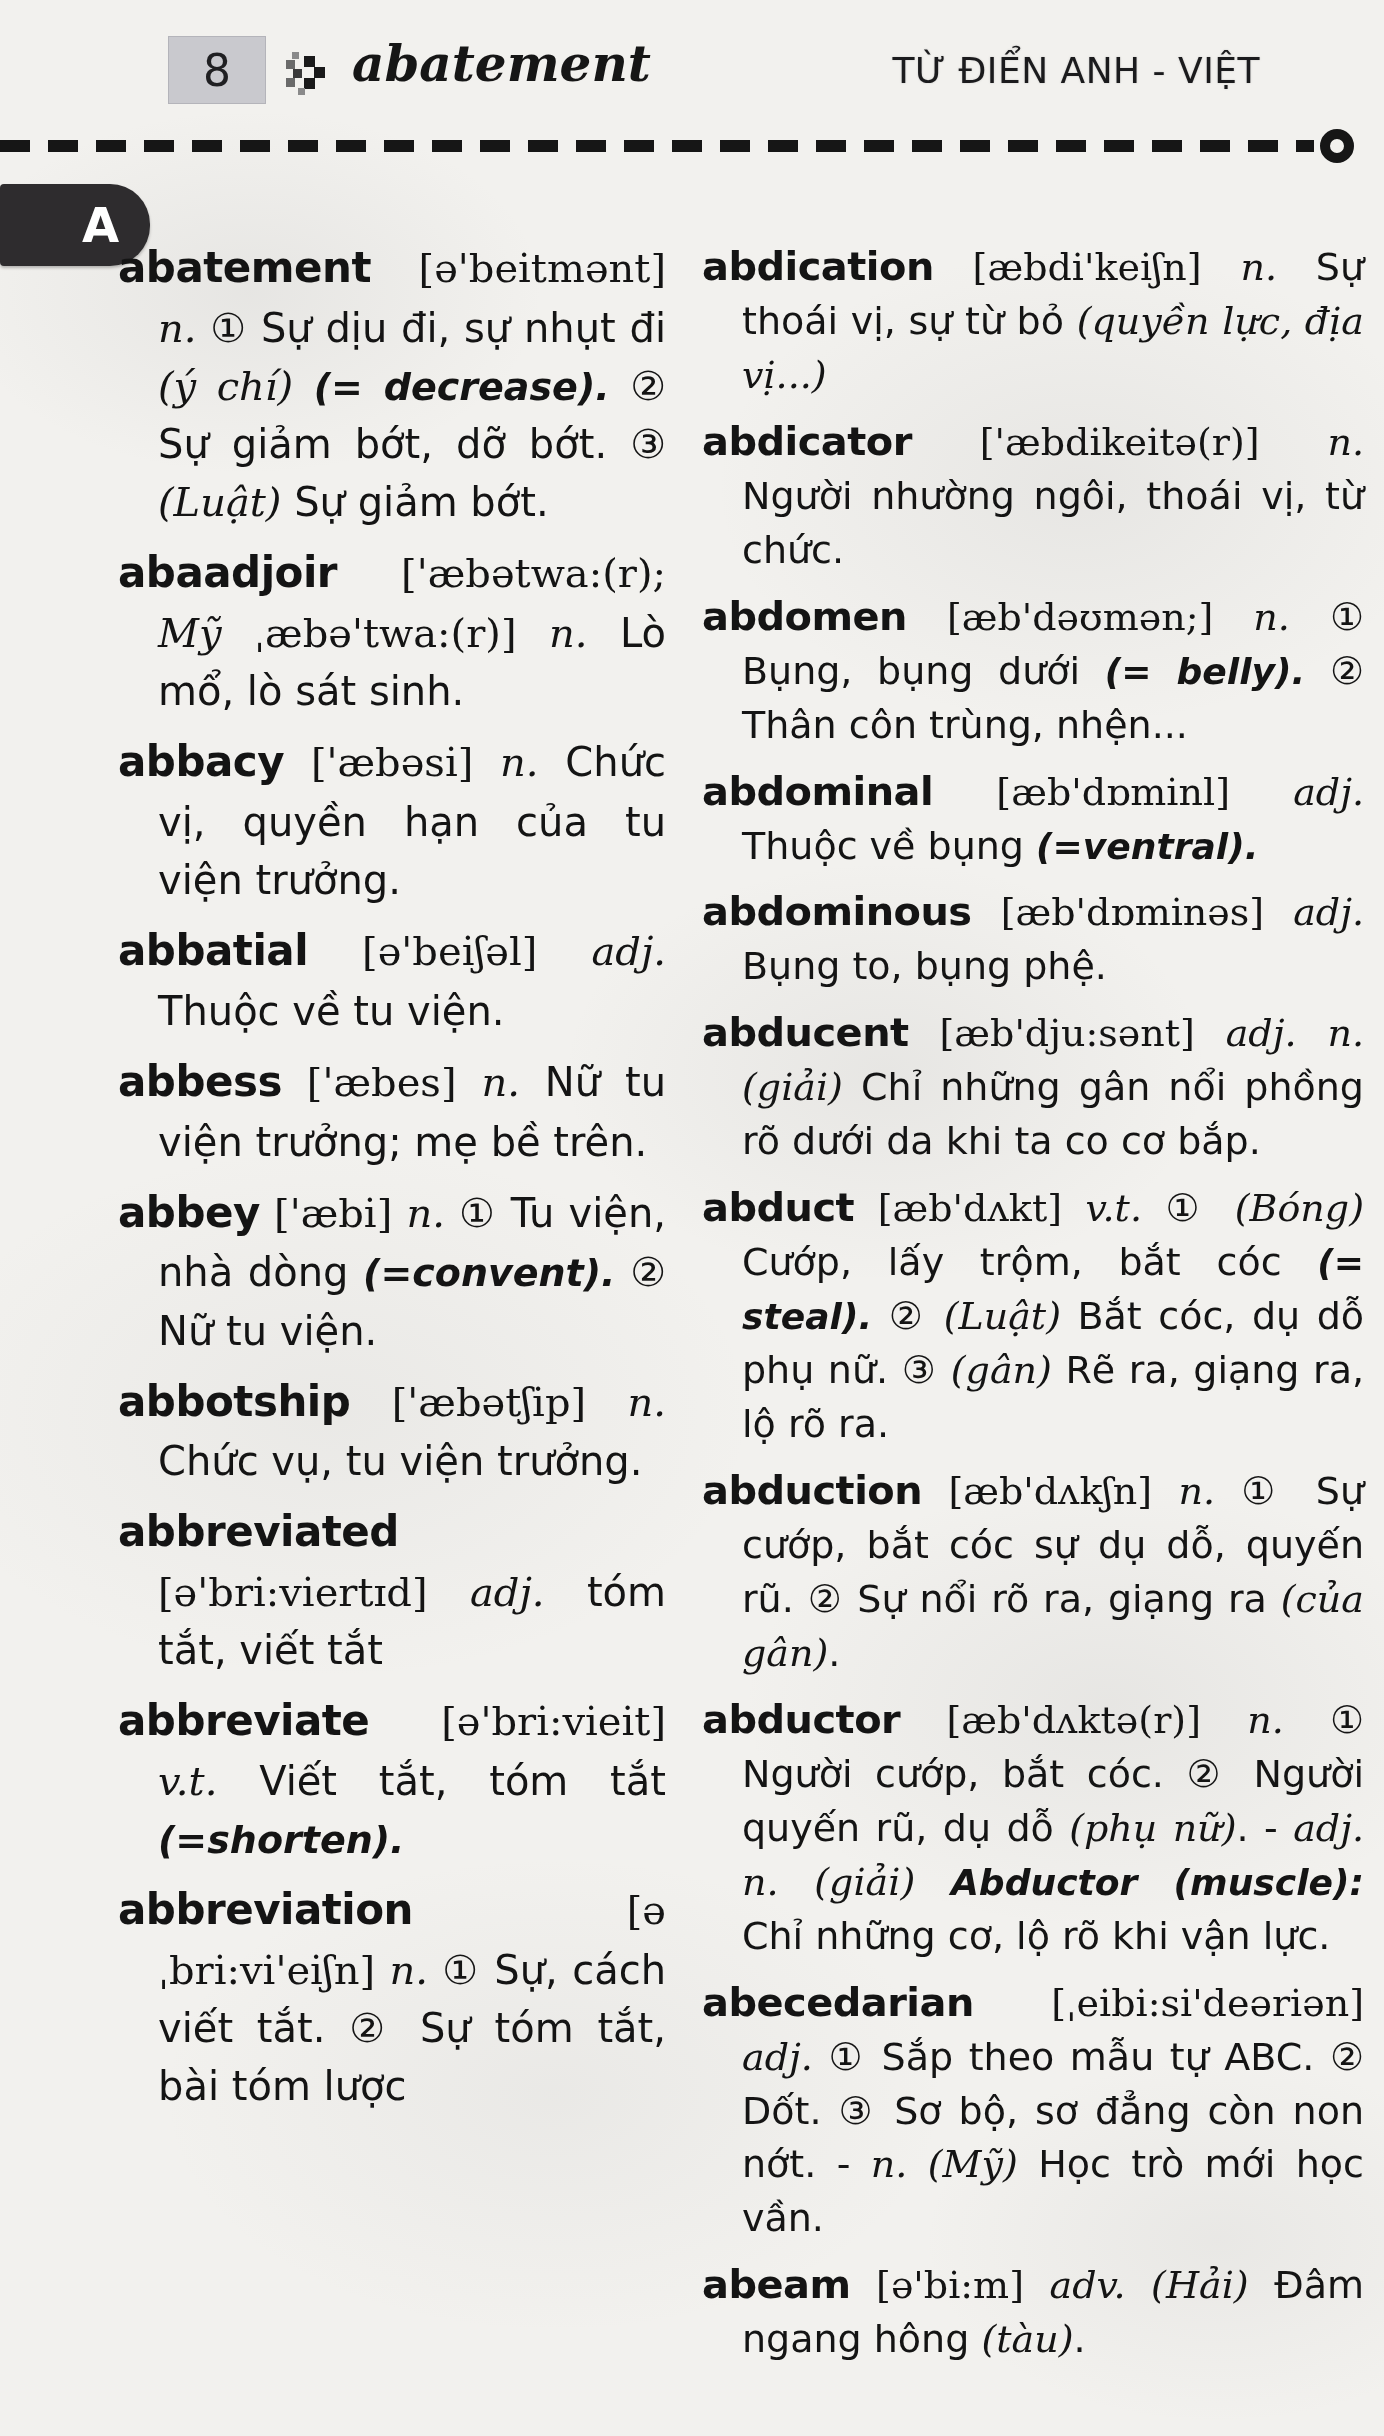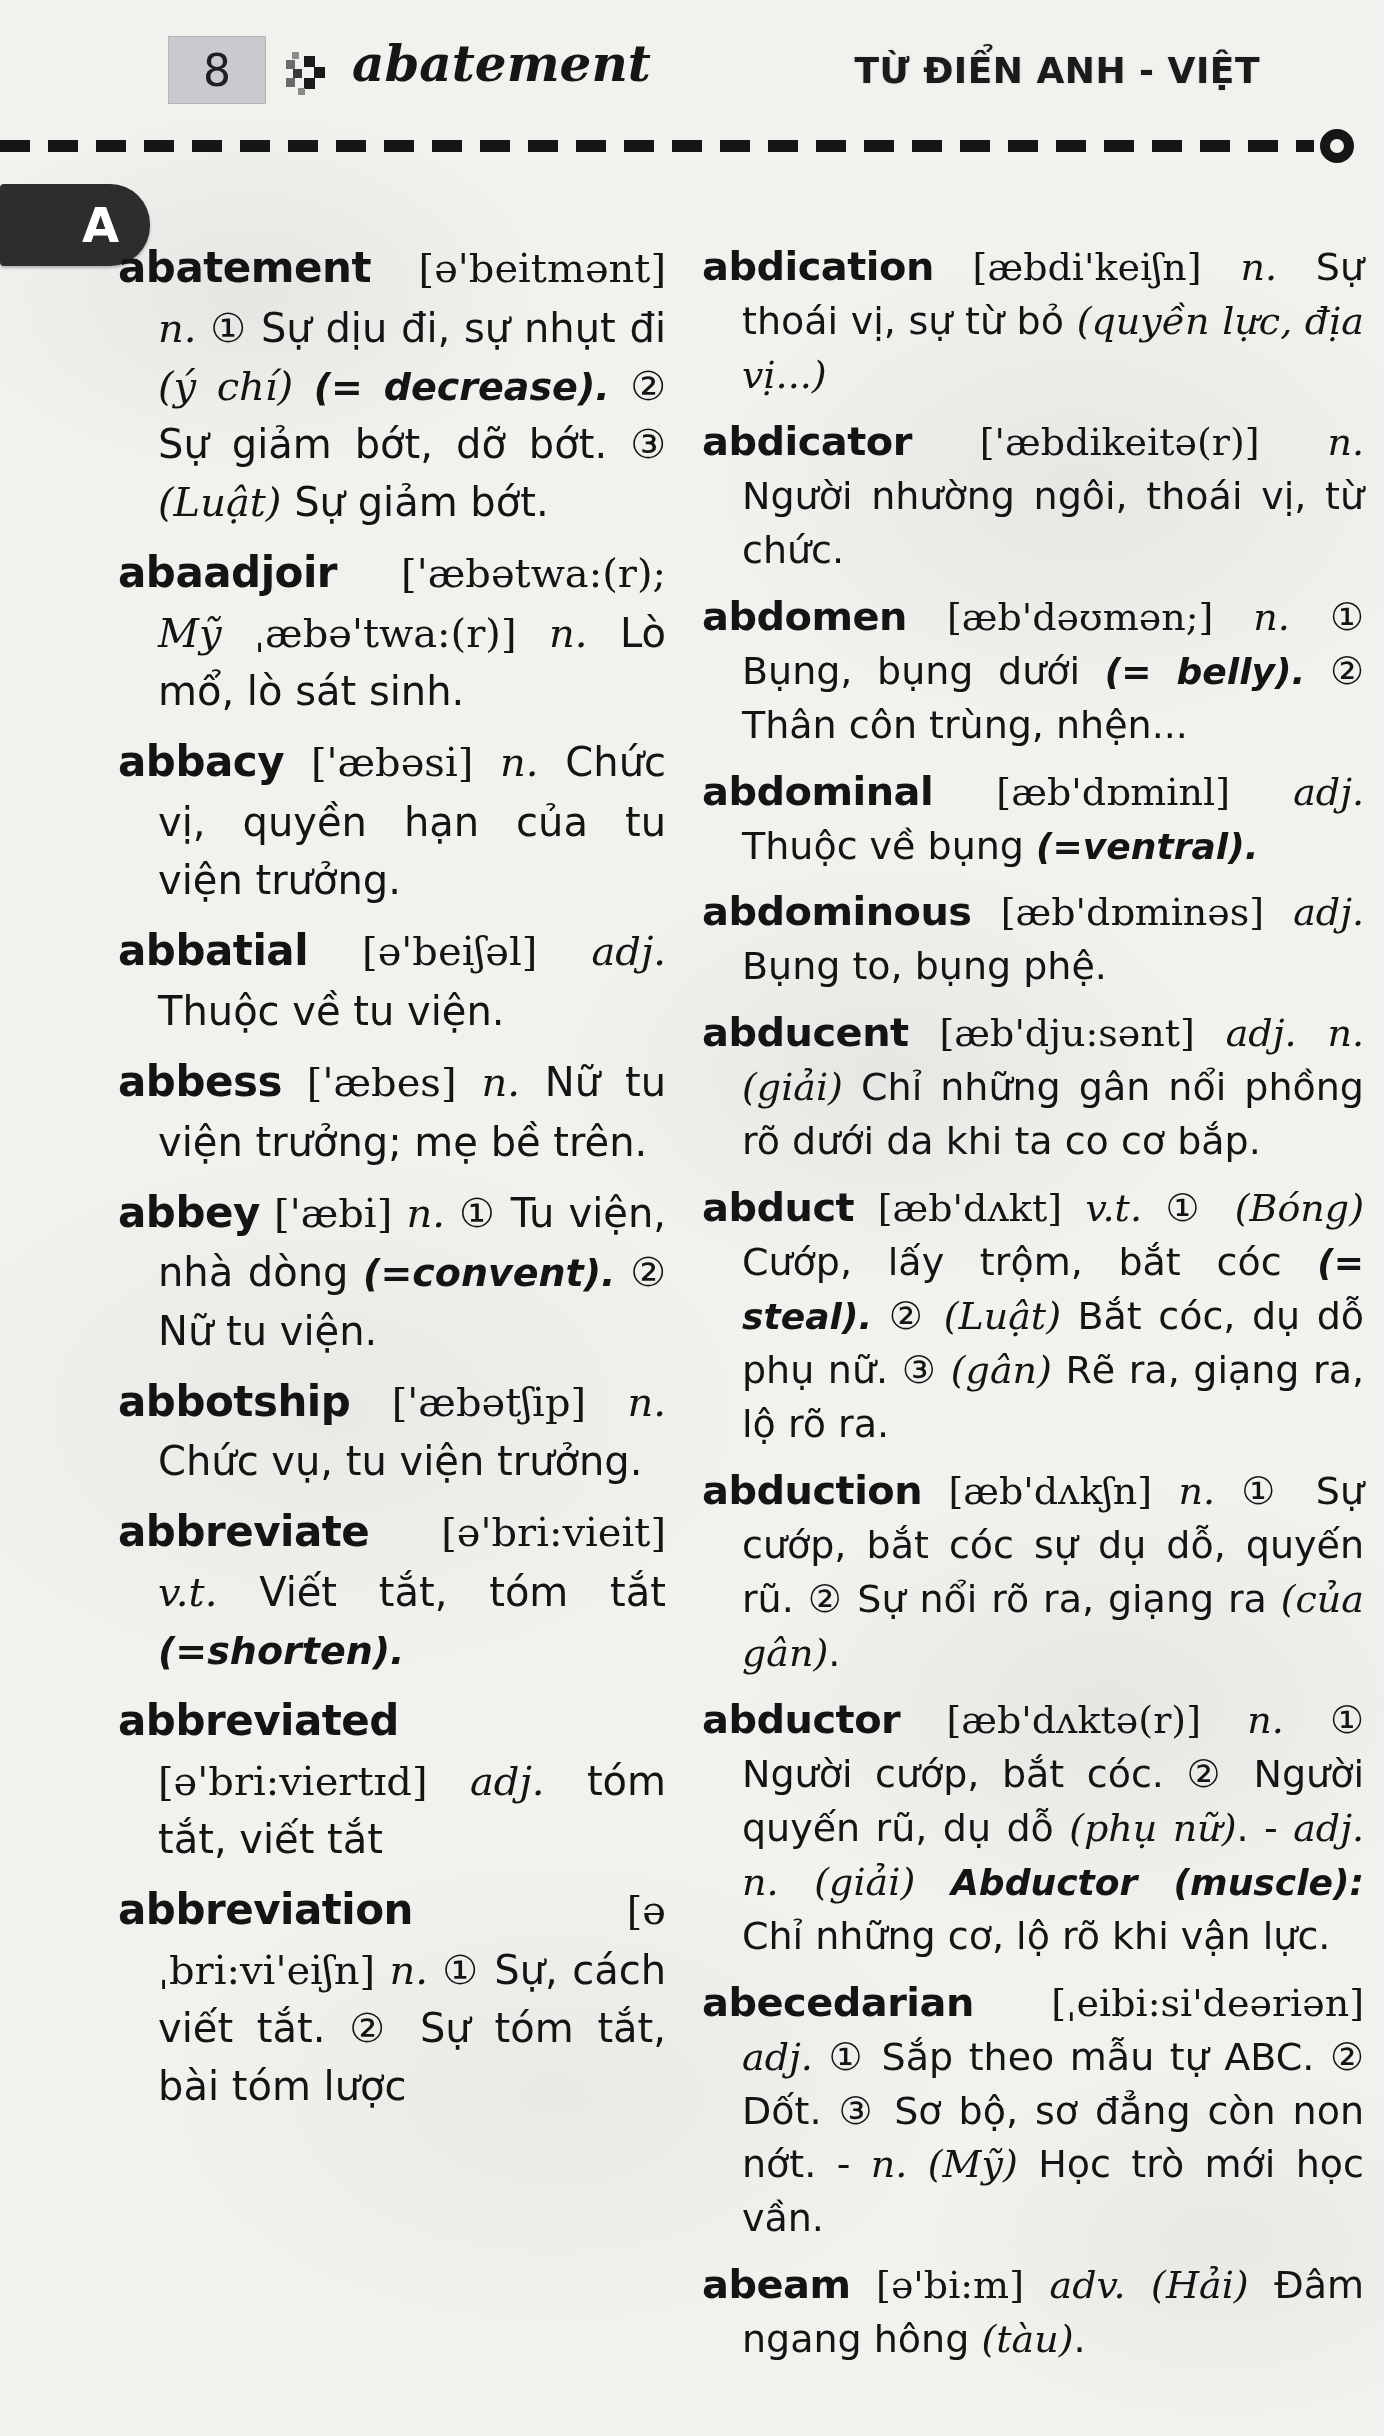--- a/index.html
+++ b/index.html
@@ -28,21 +28,21 @@
     font-size:44px;color:#1f1f22;
   }
   .chevron-icon{position:absolute;left:286px;top:52px;width:46px;height:46px;}
   .guide-word{
     position:absolute;left:352px;top:34px;
     font-family:"DejaVu Serif",serif;font-style:italic;font-weight:bold;
     font-size:50px;color:#161616;
   }
   .header-title{
     position:absolute;right:124px;top:50px;
-    font-size:36px;font-weight:bold;letter-spacing:.5px;color:#1b1b1d;
+    font-size:36px;font-weight:normal;letter-spacing:.5px;color:#1b1b1d;
     text-shadow:0 0 2px rgba(120,120,120,.35);
   }
   .dashed-rule{
     position:absolute;left:0;top:140px;width:1314px;height:12px;
     background:repeating-linear-gradient(90deg,#161616 0 30px,transparent 30px 48px);
   }
   .rule-end-circle{
     position:absolute;left:1320px;top:129px;width:34px;height:34px;
     border:10px solid #161616;border-radius:50%;box-sizing:border-box;
     background:#f2f1ee;
@@ -101,22 +101,22 @@
 </div>
 
 <div class="col col-left">
     <p class="entry"><span class="seg-hw">abatement</span><span class="seg-pr"> [ə'beitmənt] </span><span class="seg-pos">n.</span><span class="seg-t"> ① Sự dịu đi, sự nhụt đi </span><span class="seg-i">(ý chí)</span><span class="seg-t"> </span><span class="seg-bi">(= decrease).</span><span class="seg-t"> ② Sự giảm bớt, dỡ bớt. ③ </span><span class="seg-i">(Luật)</span><span class="seg-t"> Sự giảm bớt.</span></p>
     <p class="entry"><span class="seg-hw">abaadjoir</span><span class="seg-pr"> ['æbətwa:(r); </span><span class="seg-i">Mỹ</span><span class="seg-pr"> ˌæbə'twa:(r)] </span><span class="seg-pos">n.</span><span class="seg-t"> Lò mổ, lò sát sinh.</span></p>
     <p class="entry"><span class="seg-hw">abbacy</span><span class="seg-pr"> ['æbəsi] </span><span class="seg-pos">n.</span><span class="seg-t"> Chức vị, quyền hạn của tu viện trưởng.</span></p>
     <p class="entry"><span class="seg-hw">abbatial</span><span class="seg-pr"> [ə'beiʃəl] </span><span class="seg-pos">adj.</span><span class="seg-t"> Thuộc về tu viện.</span></p>
     <p class="entry"><span class="seg-hw">abbess</span><span class="seg-pr"> ['æbes] </span><span class="seg-pos">n.</span><span class="seg-t"> Nữ tu viện trưởng; mẹ bề trên.</span></p>
     <p class="entry"><span class="seg-hw">abbey</span><span class="seg-pr"> ['æbi] </span><span class="seg-pos">n.</span><span class="seg-t"> ① Tu viện, nhà dòng </span><span class="seg-bi">(=convent).</span><span class="seg-t"> ② Nữ tu viện.</span></p>
     <p class="entry"><span class="seg-hw">abbotship</span><span class="seg-pr"> ['æbətʃip] </span><span class="seg-pos">n.</span><span class="seg-t"> Chức vụ, tu viện trưởng.</span></p>
+    <p class="entry"><span class="seg-hw">abbreviated</span><span class="seg-pr"> [ə'bri:viertɪd] </span><span class="seg-pos">adj.</span><span class="seg-t"> tóm tắt, viết tắt</span></p>
     <p class="entry"><span class="seg-hw">abbreviate</span><span class="seg-pr"> [ə'bri:vieit] </span><span class="seg-pos">v.t.</span><span class="seg-t"> Viết tắt, tóm tắt </span><span class="seg-bi">(=shorten).</span></p>
-    <p class="entry"><span class="seg-hw">abbreviated</span><span class="seg-pr"> [ə'bri:viertɪd] </span><span class="seg-pos">adj.</span><span class="seg-t"> tóm tắt, viết tắt</span></p>
     <p class="entry"><span class="seg-hw">abbreviation</span><span class="seg-pr"> [əˌbri:vi'eiʃn] </span><span class="seg-pos">n.</span><span class="seg-t"> ① Sự, cách viết tắt. ② Sự tóm tắt, bài tóm lược </span></p>
   </div>
 <div class="col col-right">
     <p class="entry"><span class="seg-hw">abdication</span><span class="seg-pr"> [æbdi'keiʃn] </span><span class="seg-pos">n.</span><span class="seg-t"> Sự thoái vị, sự từ bỏ </span><span class="seg-i">(quyền lực, địa vị...)</span></p>
     <p class="entry"><span class="seg-hw">abdicator</span><span class="seg-pr"> ['æbdikeitə(r)] </span><span class="seg-pos">n.</span><span class="seg-t"> Người nhường ngôi, thoái vị, từ chức.</span></p>
     <p class="entry"><span class="seg-hw">abdomen</span><span class="seg-pr"> [æb'dəʊmən;] </span><span class="seg-pos">n.</span><span class="seg-t"> ① Bụng, bụng dưới </span><span class="seg-bi">(= belly).</span><span class="seg-t"> ② Thân côn trùng, nhện...</span></p>
     <p class="entry"><span class="seg-hw">abdominal</span><span class="seg-pr"> [æb'dɒminl] </span><span class="seg-pos">adj.</span><span class="seg-t"> Thuộc về bụng </span><span class="seg-bi">(=ventral).</span></p>
     <p class="entry"><span class="seg-hw">abdominous</span><span class="seg-pr"> [æb'dɒminəs] </span><span class="seg-pos">adj.</span><span class="seg-t"> Bụng to, bụng phệ.</span></p>
     <p class="entry"><span class="seg-hw">abducent</span><span class="seg-pr"> [æb'dju:sənt] </span><span class="seg-pos">adj. n.</span><span class="seg-t"> </span><span class="seg-i">(giải)</span><span class="seg-t"> Chỉ những gân nổi phồng rõ dưới da khi ta co cơ bắp.</span></p>
     <p class="entry"><span class="seg-hw">abduct</span><span class="seg-pr"> [æb'dʌkt] </span><span class="seg-pos">v.t.</span><span class="seg-t"> ① </span><span class="seg-i">(Bóng)</span><span class="seg-t"> Cướp, lấy trộm, bắt cóc </span><span class="seg-bi">(= steal).</span><span class="seg-t"> ② </span><span class="seg-i">(Luật)</span><span class="seg-t"> Bắt cóc, dụ dỗ phụ nữ. ③ </span><span class="seg-i">(gân)</span><span class="seg-t"> Rẽ ra, giạng ra, lộ rõ ra.</span></p>

